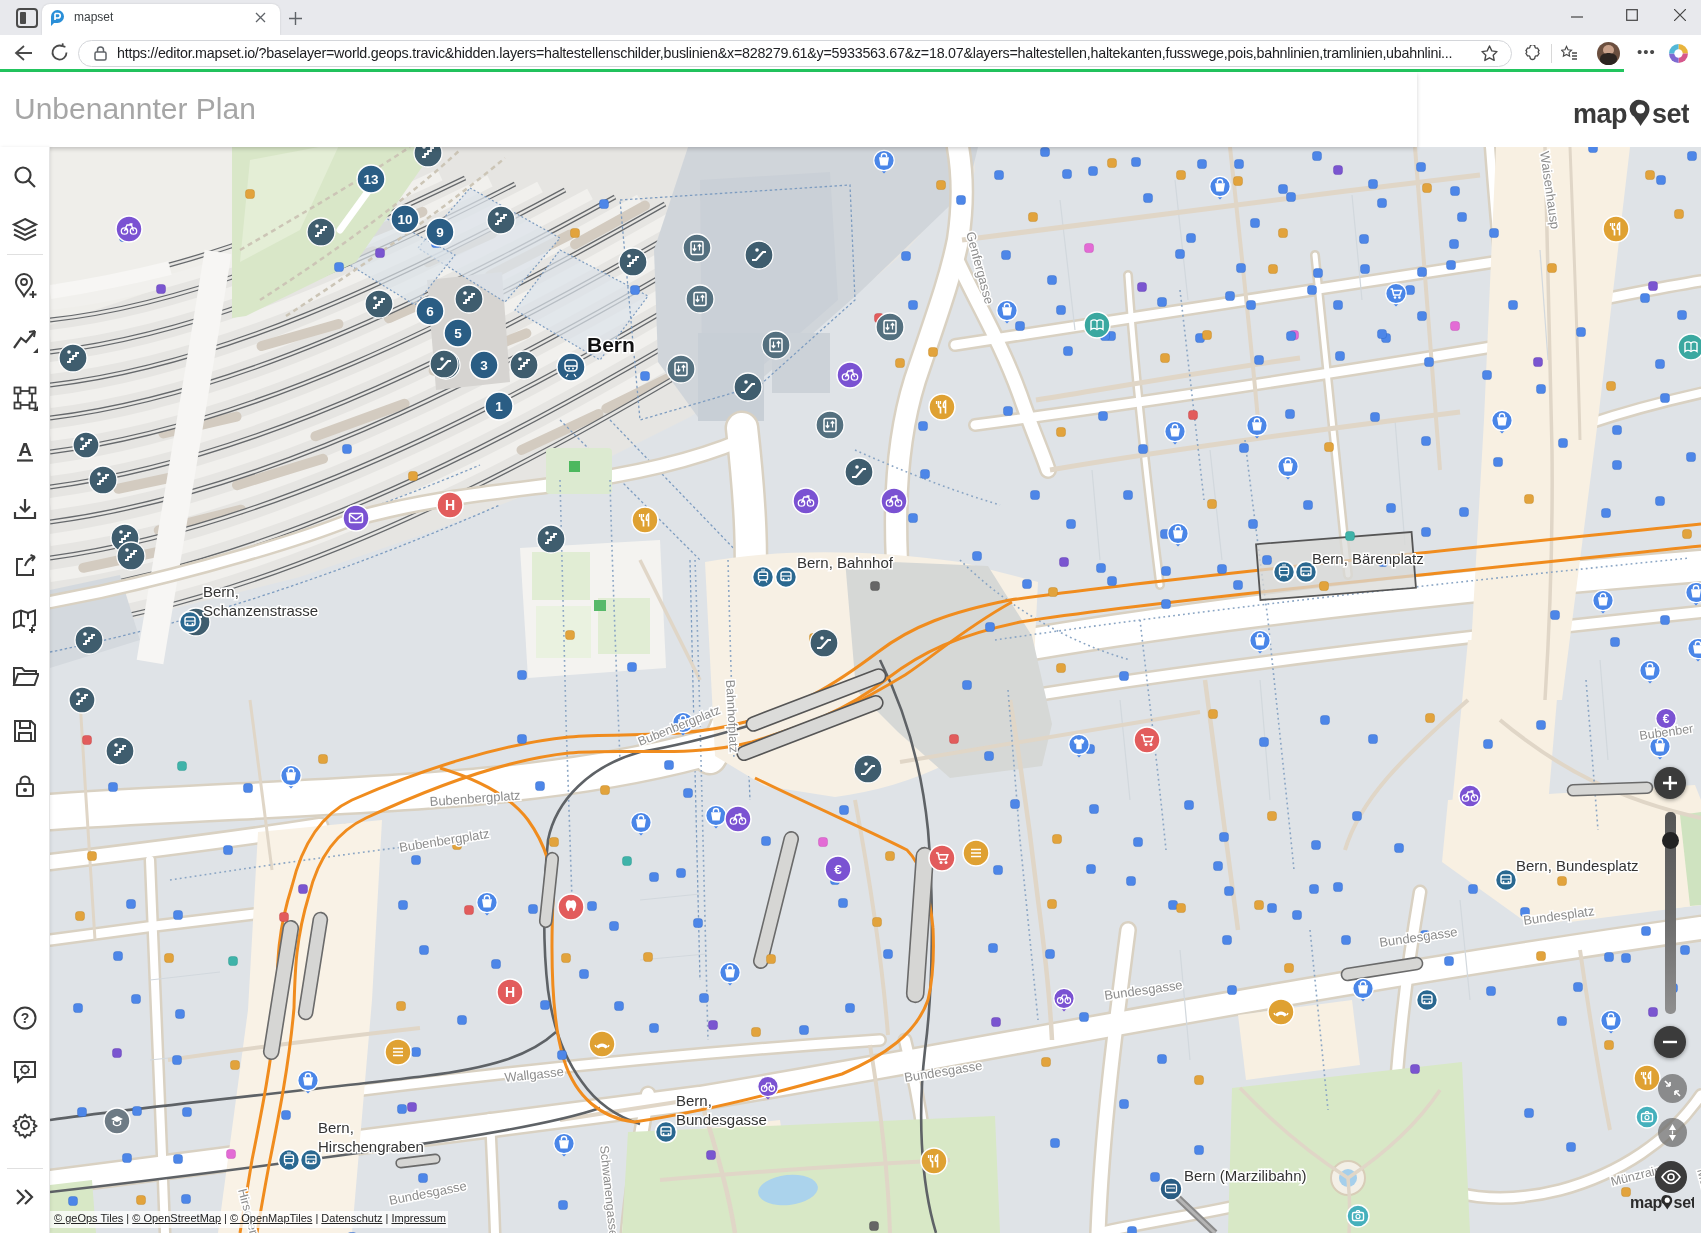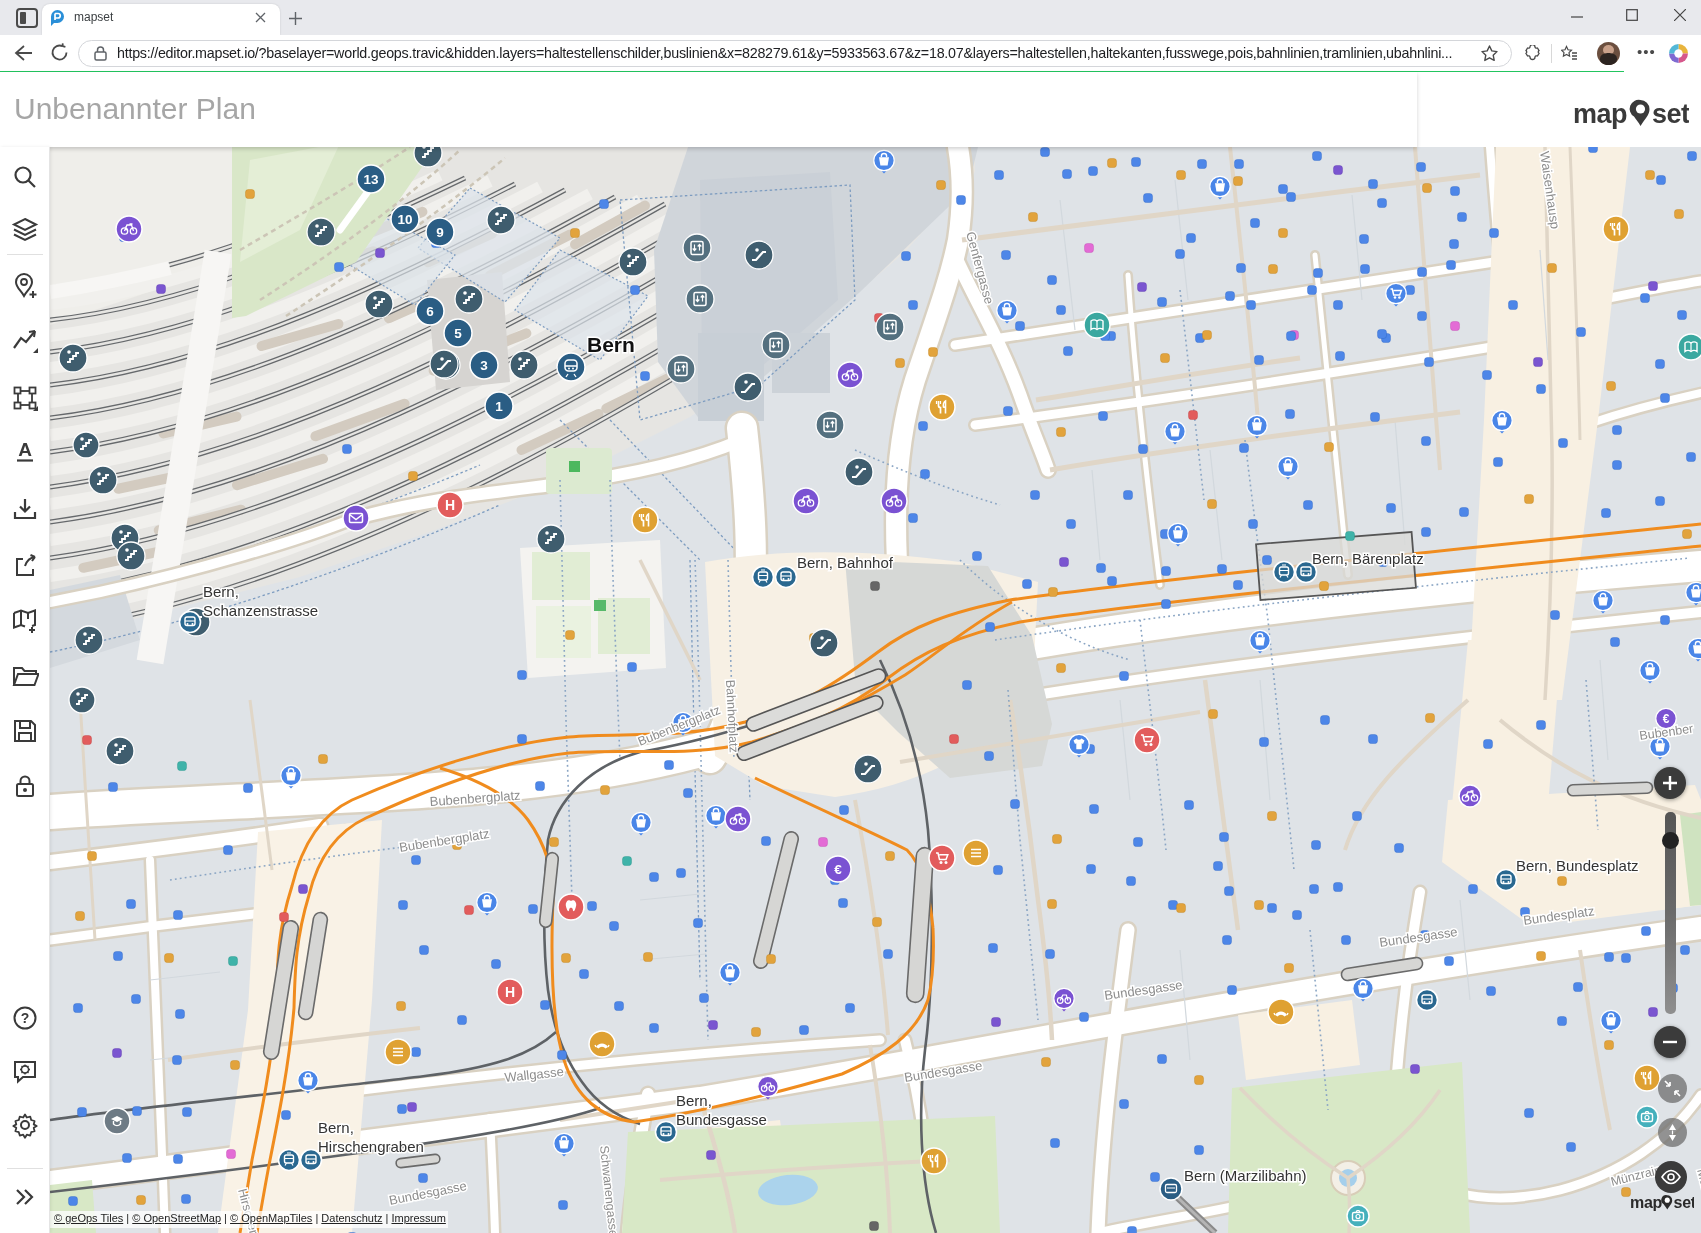--- a/index.html
+++ b/index.html
@@ -981,21 +981,21 @@
   <svg style="position:absolute;left:1571px;top:11px;" width="12" height="12" viewBox="0 0 12 12">
       <path d="M0 6 H12" stroke="#444" stroke-width="1.2"></path>
     </svg>
   <svg style="position:absolute;left:1626px;top:9px;" width="12" height="12" viewBox="0 0 12 12">
       <rect x="0.7" y="0.7" width="10.6" height="10.6" fill="none" stroke="#444" stroke-width="1.2"></rect>
     </svg>
   <svg style="position:absolute;left:1674px;top:9px;" width="12" height="12" viewBox="0 0 12 12">
       <path d="M0 0 L12 12 M12 0 L0 12" stroke="#444" stroke-width="1.2"></path>
     </svg>
 </div>
-<div style="position:absolute;left:0;top:35px;width:1624px;height:37px;background:#fff;border-bottom:1px solid #22c55e;">
+<div style="position:absolute;left:0;top:35px;width:1624px;height:37px;background:#fff;border-bottom:3px solid #22c55e;">
   <svg style="position:absolute;left:13px;top:9px;" width="20" height="18" viewBox="0 0 20 18">
       <path d="M11 2 L3 9 L11 16 M3 9 H19" stroke="#4a4a4a" stroke-width="1.8" fill="none"></path>
     </svg>
   <svg style="position:absolute;left:50px;top:8px;" width="19" height="19" viewBox="0 0 19 19">
       <path d="M16.5 9.5 A7 7 0 1 1 12.5 3.2 M12.5 3.2 L12.8 0.4 M12.5 3.2 L15.4 3.8" stroke="#4a4a4a" stroke-width="1.8" fill="none"></path>
     </svg>
   <div style="position:absolute;left:78px;top:5px;width:1434px;height:27px;border:1px solid #d4d6da;border-radius:14px;background:#fff;"></div>
   <svg style="position:absolute;left:94px;top:11px;" width="13" height="15" viewBox="0 0 13 15">
       <rect x="1" y="6" width="11" height="8" rx="1.5" fill="none" stroke="#5f6368" stroke-width="1.5"></rect>
       <path d="M3.5 6 V4 a3 3 0 0 1 6 0 v2" fill="none" stroke="#5f6368" stroke-width="1.5"></path>

